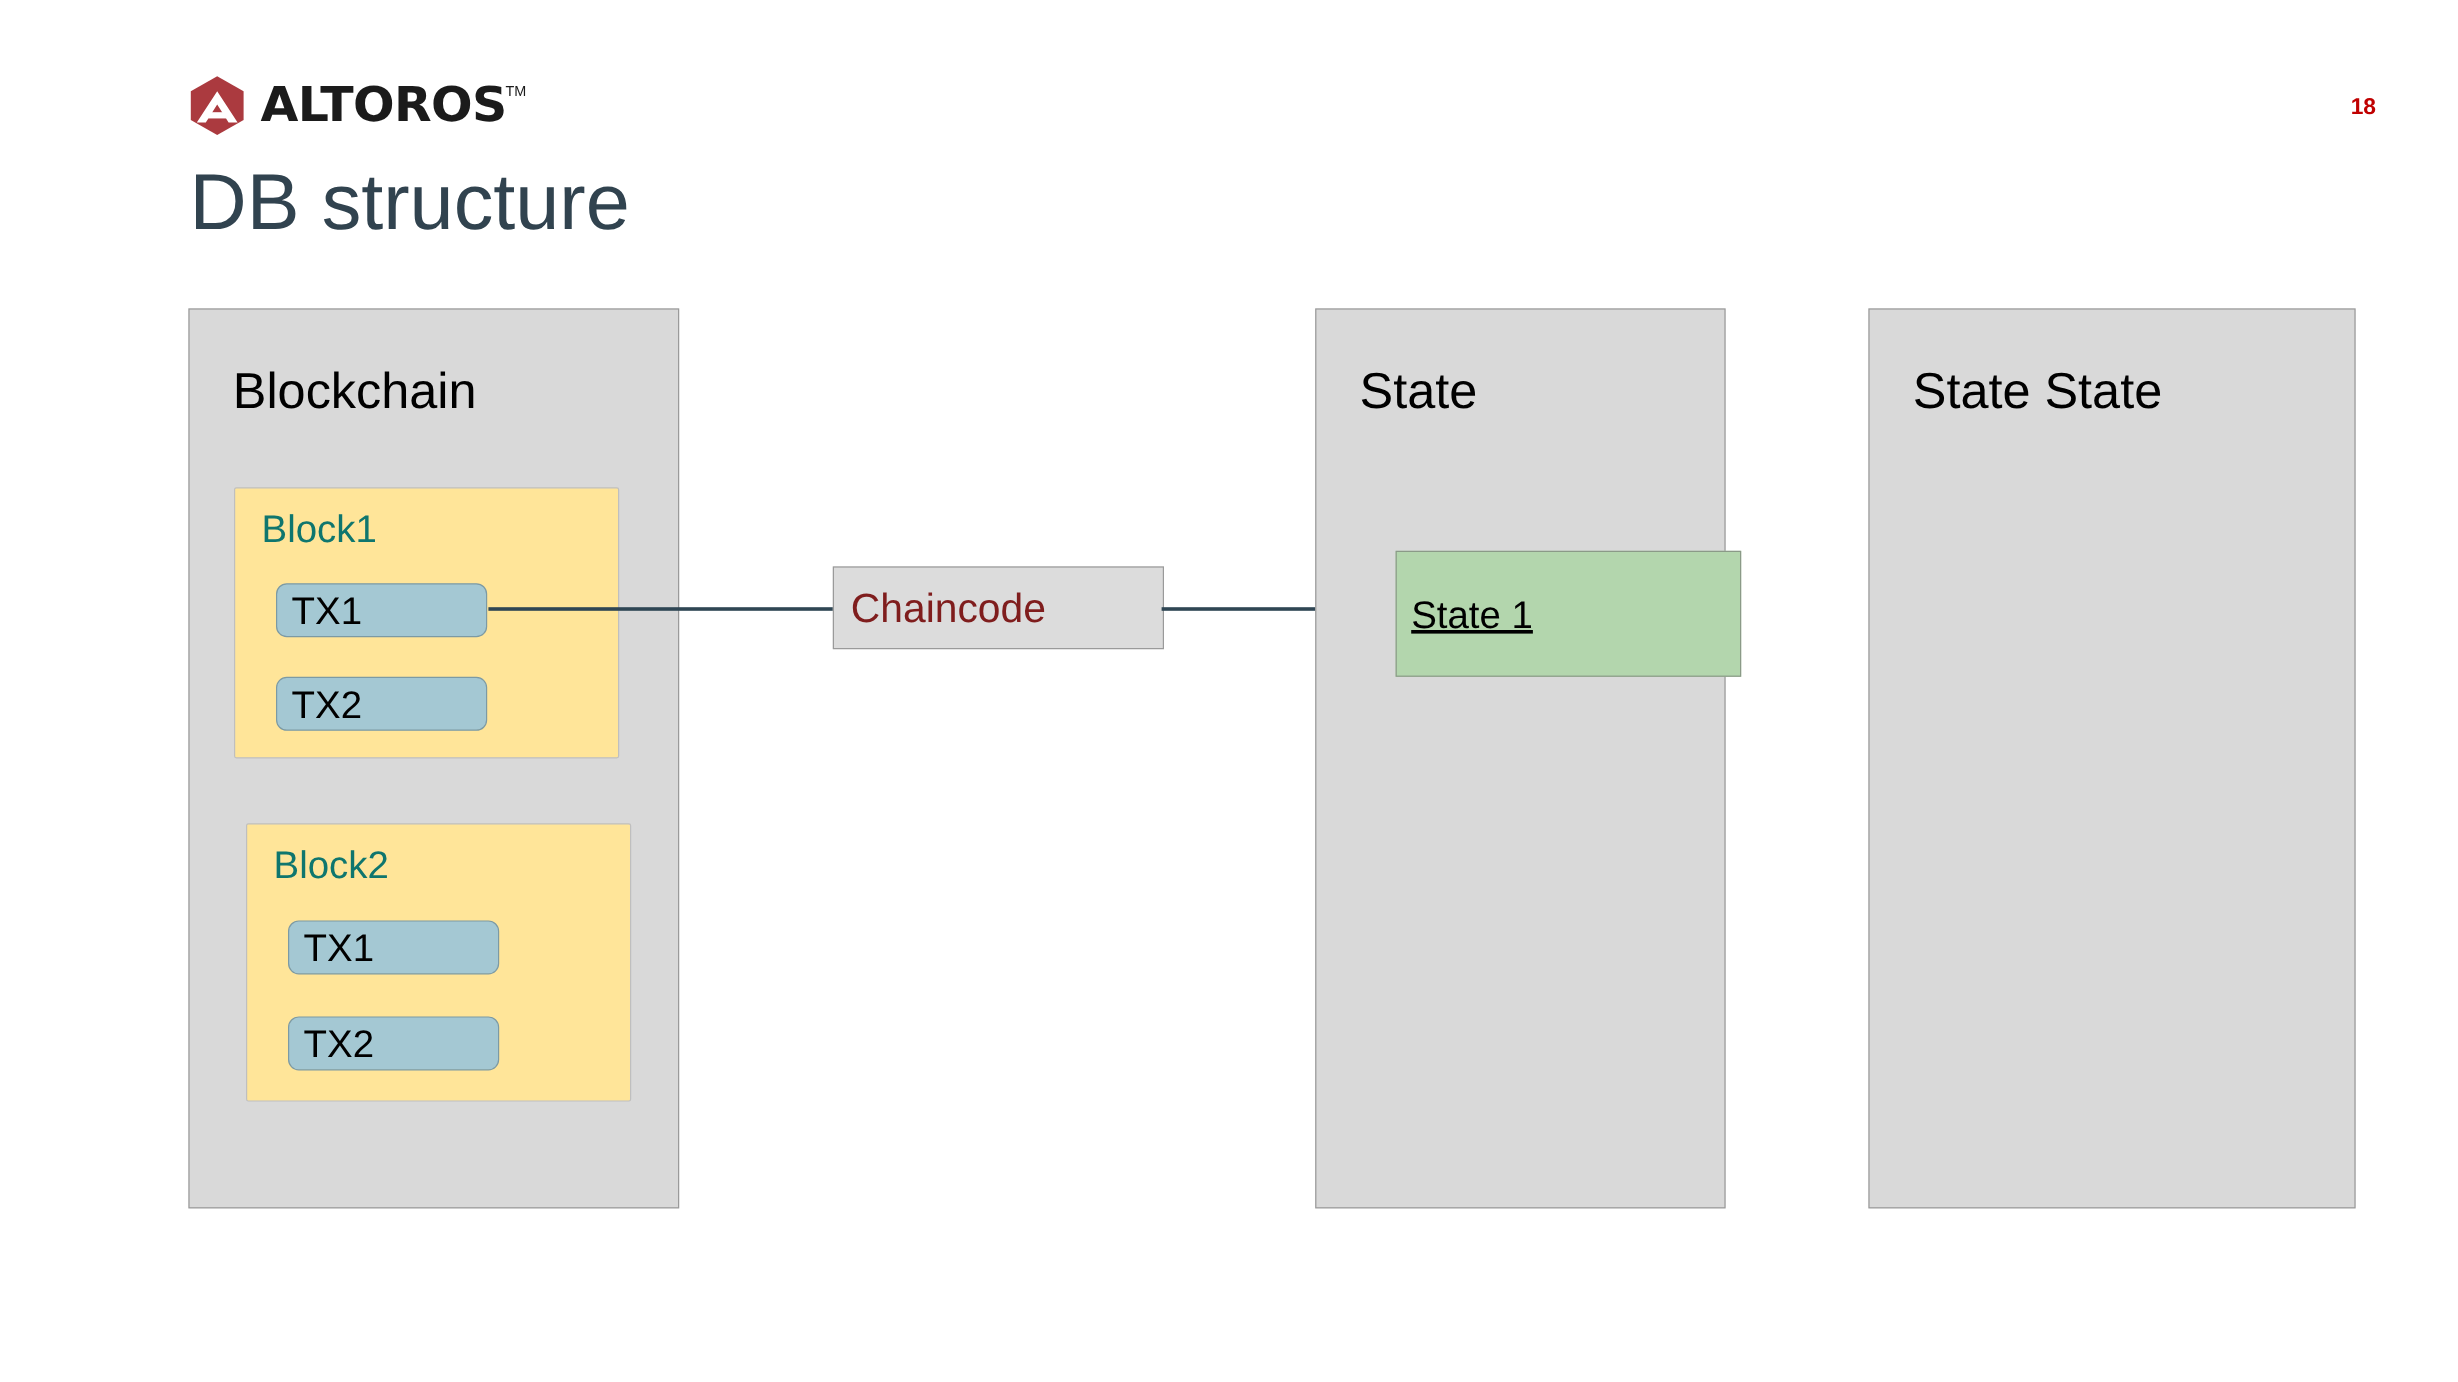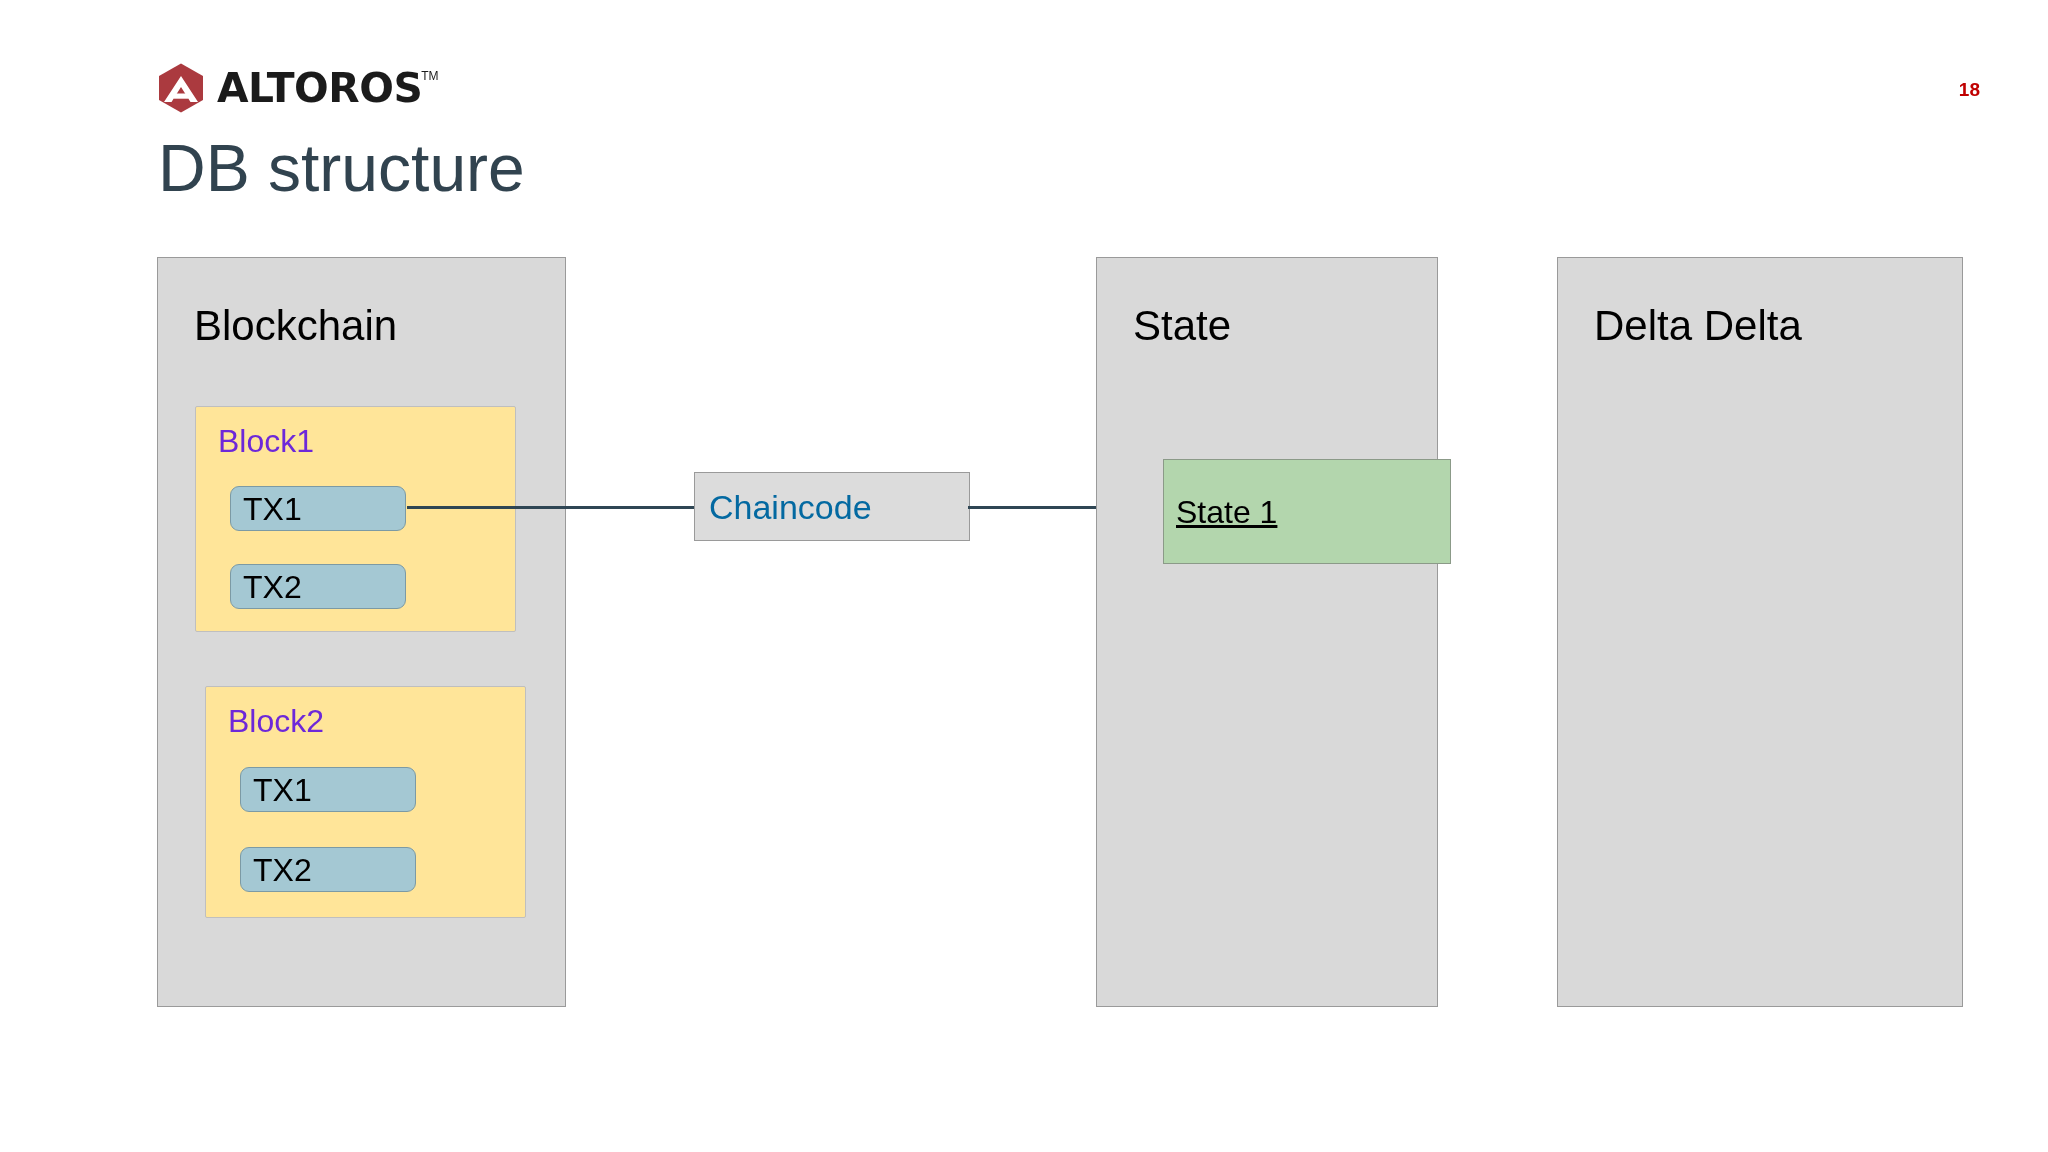--- a/index.html
+++ b/index.html
@@ -126,21 +126,21 @@
     border: 1px solid #bfbfbf;
     border-radius: 2px;
     box-sizing: border-box;
   }
   .block-label {
     position: absolute;
     left: 22px;
     top: 18px;
     font-family: "Liberation Sans", sans-serif;
     font-size: 32px;
-    color: #6d28d9;
+    color: #0f766e;
     line-height: 1;
     white-space: nowrap;
   }
   #block-1 { left: 37px;  top: 148px; width: 321px; height: 226px; }
   #block-2 { left: 47px;  top: 428px; width: 321px; height: 232px; }
 
   
   .tx {
     position: absolute;
     background: #a4c8d3;
@@ -193,21 +193,21 @@
     height: 69px;
     background: #dcdcdc;
     border: 1px solid #9a9a9a;
     box-sizing: border-box;
     display: flex;
     align-items: center;
   }
   #chaincode-label {
     font-family: "Liberation Sans", sans-serif;
     font-size: 34px;
-    color: #0369a1;
+    color: #7f1d1d;
     line-height: 1;
     padding-left: 14px;
     white-space: nowrap;
   }
 
   
   .connector {
     position: absolute;
     background: #2f4654;
     height: 3px;
@@ -269,16 +269,16 @@
   <div class="connector" id="connector-right"></div>
 
   <div class="panel" id="panel-state">
     <div class="panel-title">State</div>
     <div class="state-box" id="state-1">
       <span class="state-box-label">State 1</span>
     </div>
   </div>
 
   <div class="panel" id="panel-state-delta">
-    <div class="panel-title">Delta Delta</div>
+    <div class="panel-title">State State</div>
   </div>
 
 </div>
 
 </body></html>

